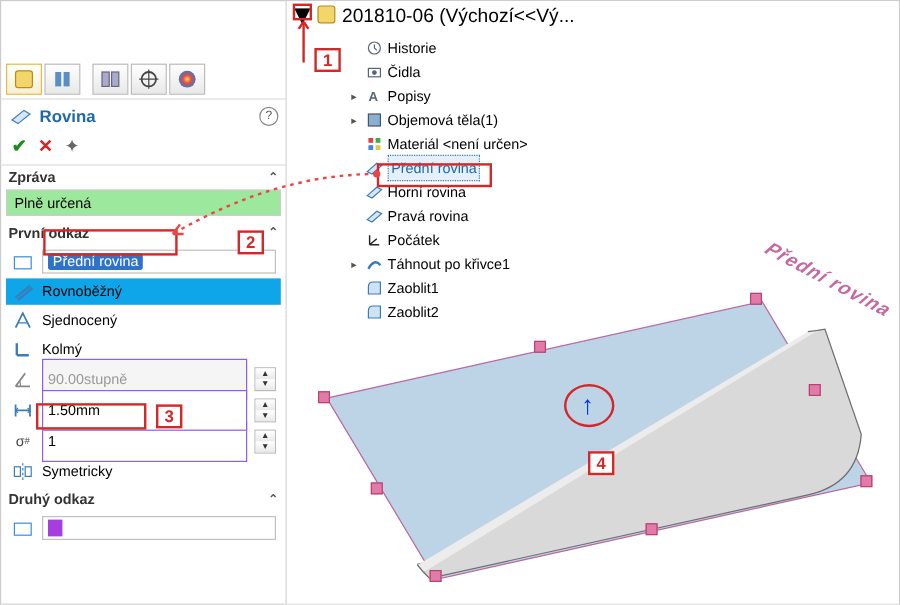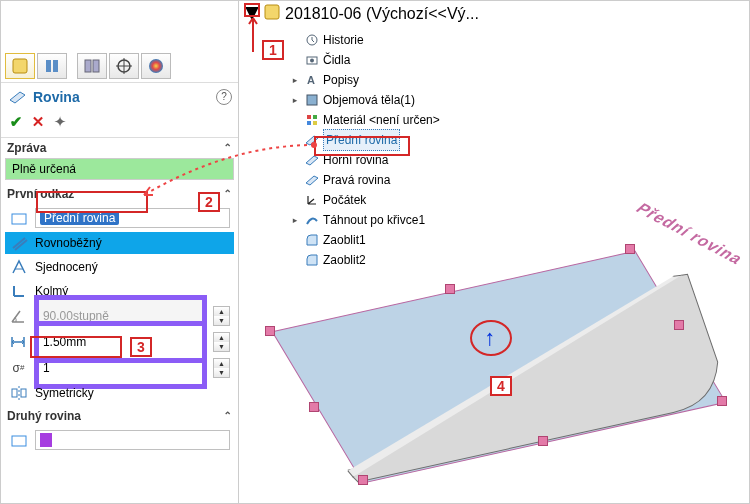--- a/index.html
+++ b/index.html
@@ -33,21 +33,21 @@
 .prop-row { display: flex; align-items: center; gap: 6px; height: 24px; padding: 0 4px; }
 .prop-icon { width: 20px; height: 20px; display: flex; align-items: center; justify-content: center; color: #3a7dbb; }
 
 .ref-field { flex: 1; border: 1px solid #c0c0c0; height: 20px; display: flex; align-items: center; padding: 0 4px; font-size: 12px; background: #fff; }
 .ref-field .sel { background: #2f73c7; color: #fff; padding: 0 4px; border-radius: 2px; }
 
 .opt-row { display: flex; align-items: center; gap: 6px; padding-left: 4px; height: 22px; }
 .opt-row.active { background: #0ea5e9; }
 .opt-txt { font-size: 12px; }
 
-input[type=text].numbox { flex: 1; border: 5px solid #8b5cf6; height: 24px; padding: 16px 4px; font-size: 12px; }
+input[type=text].numbox { flex: 1; border: 1px solid #8b5cf6; height: 24px; padding: 16px 4px; font-size: 12px; }
 input[type=text].numbox[disabled] { color: #999; background: #f5f5f5; }
 
 .stepper { width: 18px; height: 20px; border: 1px solid #bbb; display: flex; flex-direction: column; }
 .stepper div { flex: 1; display: flex; align-items: center; justify-content: center; font-size: 7px; color: #333; cursor: pointer; background: linear-gradient(#fff,#e8e8e8); }
 
 .check-row { display: flex; align-items: center; gap: 4px; padding-left: 28px; height: 22px; font-size: 12px; }
 
 
 .hl-arrow-box { position: absolute; border: 2px solid #d42727; }
 .hl-num { position: absolute; width: 22px; height: 20px; border: 2px solid #d42727; color: #d42727; font-weight: bold; font-size: 14px; display: flex; align-items: center; justify-content: center; background: #fff; }
@@ -231,21 +231,21 @@
               <line x1="9" y1="2" x2="9" y2="16" stroke="#3a7dbb" stroke-dasharray="2 2"></line>
               <rect x="2" y="5" width="5" height="8" fill="none" stroke="#3a7dbb"></rect>
               <rect x="11" y="5" width="5" height="8" fill="none" stroke="#3a7dbb"></rect>
             </svg>
         </span>
         <span class="opt-txt">Symetricky</span>
       </div>
     </div>
 
     <div class="section-head">
-      <span>Druhý rovina</span>
+      <span>Druhý odkaz</span>
       <span class="chevron">⌃</span>
     </div>
     <div class="property-body">
       <div class="prop-row">
         <span class="prop-icon">
           <svg width="18" height="18">
               <rect x="2" y="5" width="14" height="10" fill="none" stroke="#3a8de0"></rect>
             </svg>
         </span>
         <div class="ref-field">

